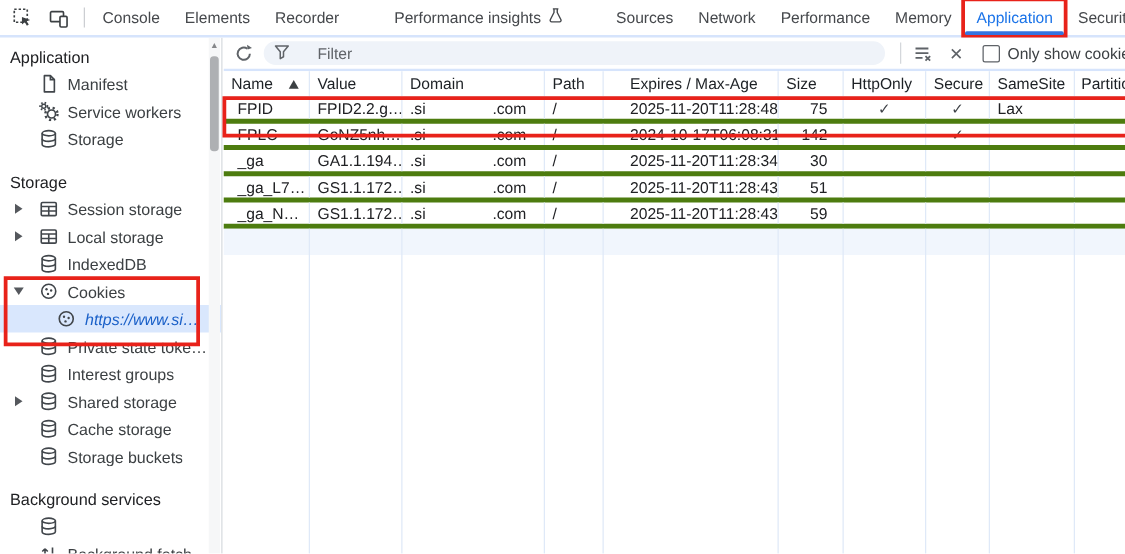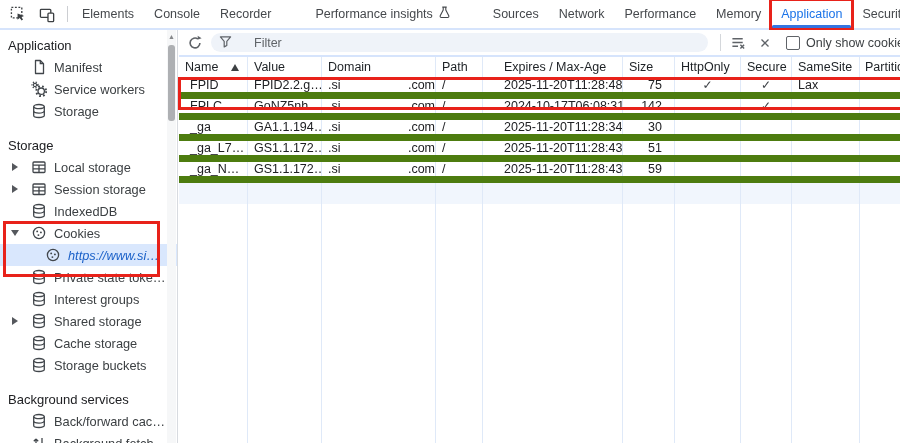--- a/index.html
+++ b/index.html
@@ -52,32 +52,32 @@
   .icon-btn{color:#5f6368;flex:none;display:flex;align-items:center;}
   .clear-all{margin-left:10px;}
   .clear-x{margin-left:12px;}
   .issue-checkbox{margin-left:14px;width:12px;height:12px;border:1.5px solid #5f6368;border-radius:2px;background:#fff;flex:none;}
   .issue-label{margin-left:6px;white-space:nowrap;font-size:12.5px;color:#3c4043;}
 
   
   .cookie-table{position:absolute;top:27px;left:0;right:0;bottom:0;display:flex;flex-direction:column;font-size:12.5px;border-radius:20px;}
   .trow{display:flex;flex:none;height:21px;box-sizing:border-box;}
   .trow.header{color:#1d2125;border-bottom:1px solid #e3e7ee;background:#fff;}
-  .trow.data{border-bottom:7px solid #4d7c0f;}
+  .trow.data{border-bottom:4px solid #4d7c0f;}
   .trow.empty-row{background:#f1f6fd;}
   .trow.filler{flex:1;height:auto;}
   .tcell{box-sizing:border-box;border-right:1px solid #dfe9f8;padding-left:6px;display:flex;align-items:center;
     overflow:hidden;white-space:nowrap;flex:none;}
   .c0{width:69px;} .c1{width:74px;} .c2{width:114px;} .c3{width:47px;} .c4{width:125px;margin-left:15px;}
   .c5{width:52px;} .c6{width:66px;} .c7{width:51px;} .c8{width:68px;}
   .c9{flex:1;border-right:none;min-width:40px;padding-left:5px;}
   .name-pad{padding-left:11px;}
   .size-cell{justify-content:flex-end;padding-right:12px;padding-left:0;}
   .center-cell{justify-content:center;padding-left:0;color:#3f4348;font-size:12px;}
-  .domain-cell .dsuffix{margin-left:auto;}
+  .domain-cell .dsuffix{margin-left:auto;margin-right:14px;}
   .sort-asc{width:0;height:0;border-bottom:7px solid #3c4043;border-left:4.5px solid transparent;
     border-right:4.5px solid transparent;margin-left:auto;margin-right:8px;flex:none;}
 
   
   .ann{position:absolute;border:3px solid #e8221a;z-index:50;pointer-events:none;background:transparent;}
   #ann-sidebar{left:3px;top:221px;width:151px;height:50px;}
   #ann-row{left:178px;top:77px;width:730px;height:27px;}
 
   .defs{position:absolute;width:0;height:0;overflow:hidden;}
 </style>
@@ -153,24 +153,24 @@
         </span>
       <span class="tb-icon">
           <svg width="17" height="17" viewBox="0 0 18 18">
             <use href="#i-device"></use>
           </svg>
         </span>
       <span class="tb-divider"></span>
     </div>
     <div class="tabs">
       <div class="tab">
+          <span>Console</span>
+        </div>
+      <div class="tab">
           <span>Elements</span>
-        </div>
-      <div class="tab">
-          <span>Console</span>
         </div>
       <div class="tab">
           <span>Recorder</span>
         </div>
       <div class="tab perf-insights">
         <span>Performance insights</span>
         <span class="flask"><svg width="13" height="13" viewBox="0 0 14 14">
               <use href="#i-flask"></use>
             </svg></span>
       </div>
@@ -222,30 +222,30 @@
 
     <div class="section-title">Storage</div>
 
     <div class="tree-item">
       <span class="spacer">
           <span class="tri-right"></span>
         </span>
       <svg class="tree-icon" viewBox="0 0 16 16">
           <use href="#i-table"></use>
         </svg>
-      <span class="tree-label">Local storage</span>
+      <span class="tree-label">Session storage</span>
     </div>
     <div class="tree-item">
       <span class="spacer">
           <span class="tri-right"></span>
         </span>
       <svg class="tree-icon" viewBox="0 0 16 16">
           <use href="#i-table"></use>
         </svg>
-      <span class="tree-label">Session storage</span>
+      <span class="tree-label">Local storage</span>
     </div>
     <div class="tree-item">
       <span class="spacer"></span>
       <svg class="tree-icon" viewBox="0 0 16 16">
           <use href="#i-db"></use>
         </svg>
       <span class="tree-label">IndexedDB</span>
     </div>
     <div class="tree-item">
       <span class="spacer">
@@ -301,21 +301,20 @@
       <span class="tree-label">Storage buckets</span>
     </div>
 
     <div class="section-title">Background services</div>
 
     <div class="tree-item">
       <span class="spacer"></span>
       <svg class="tree-icon" viewBox="0 0 16 16">
           <use href="#i-db"></use>
         </svg>
-      <span class="tree-label">Back/forward cac…</span>
     </div>
     <div class="tree-item">
       <span class="spacer"></span>
       <svg class="tree-icon" viewBox="0 0 16 16">
           <use href="#i-updown"></use>
         </svg>
       <span class="tree-label">Background fetch</span>
     </div>
 
     <div class="sb-track">

